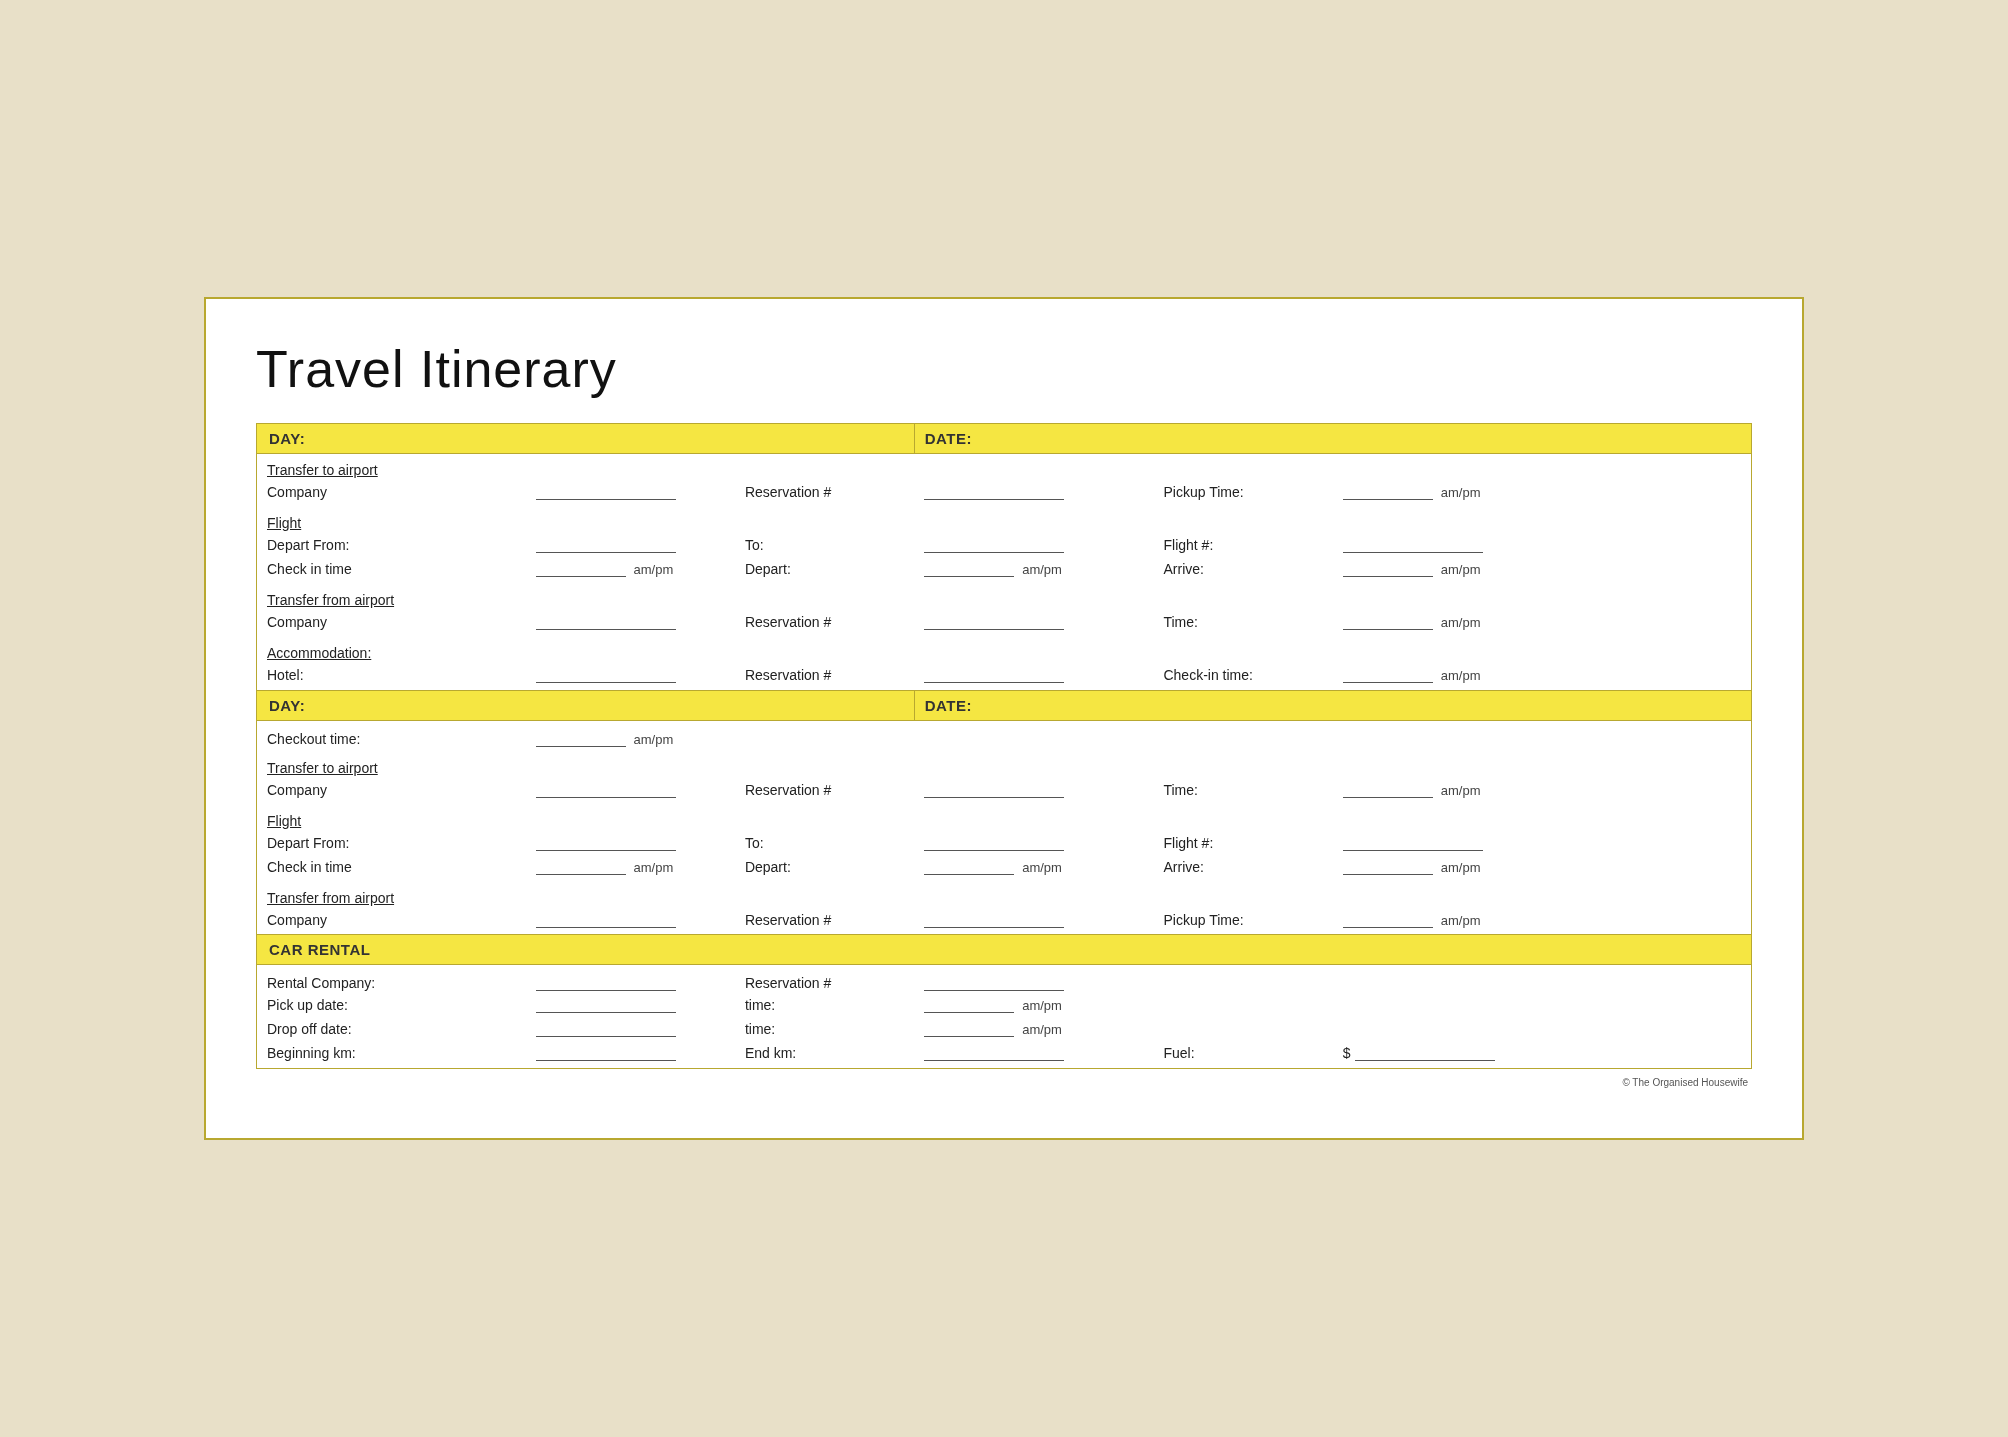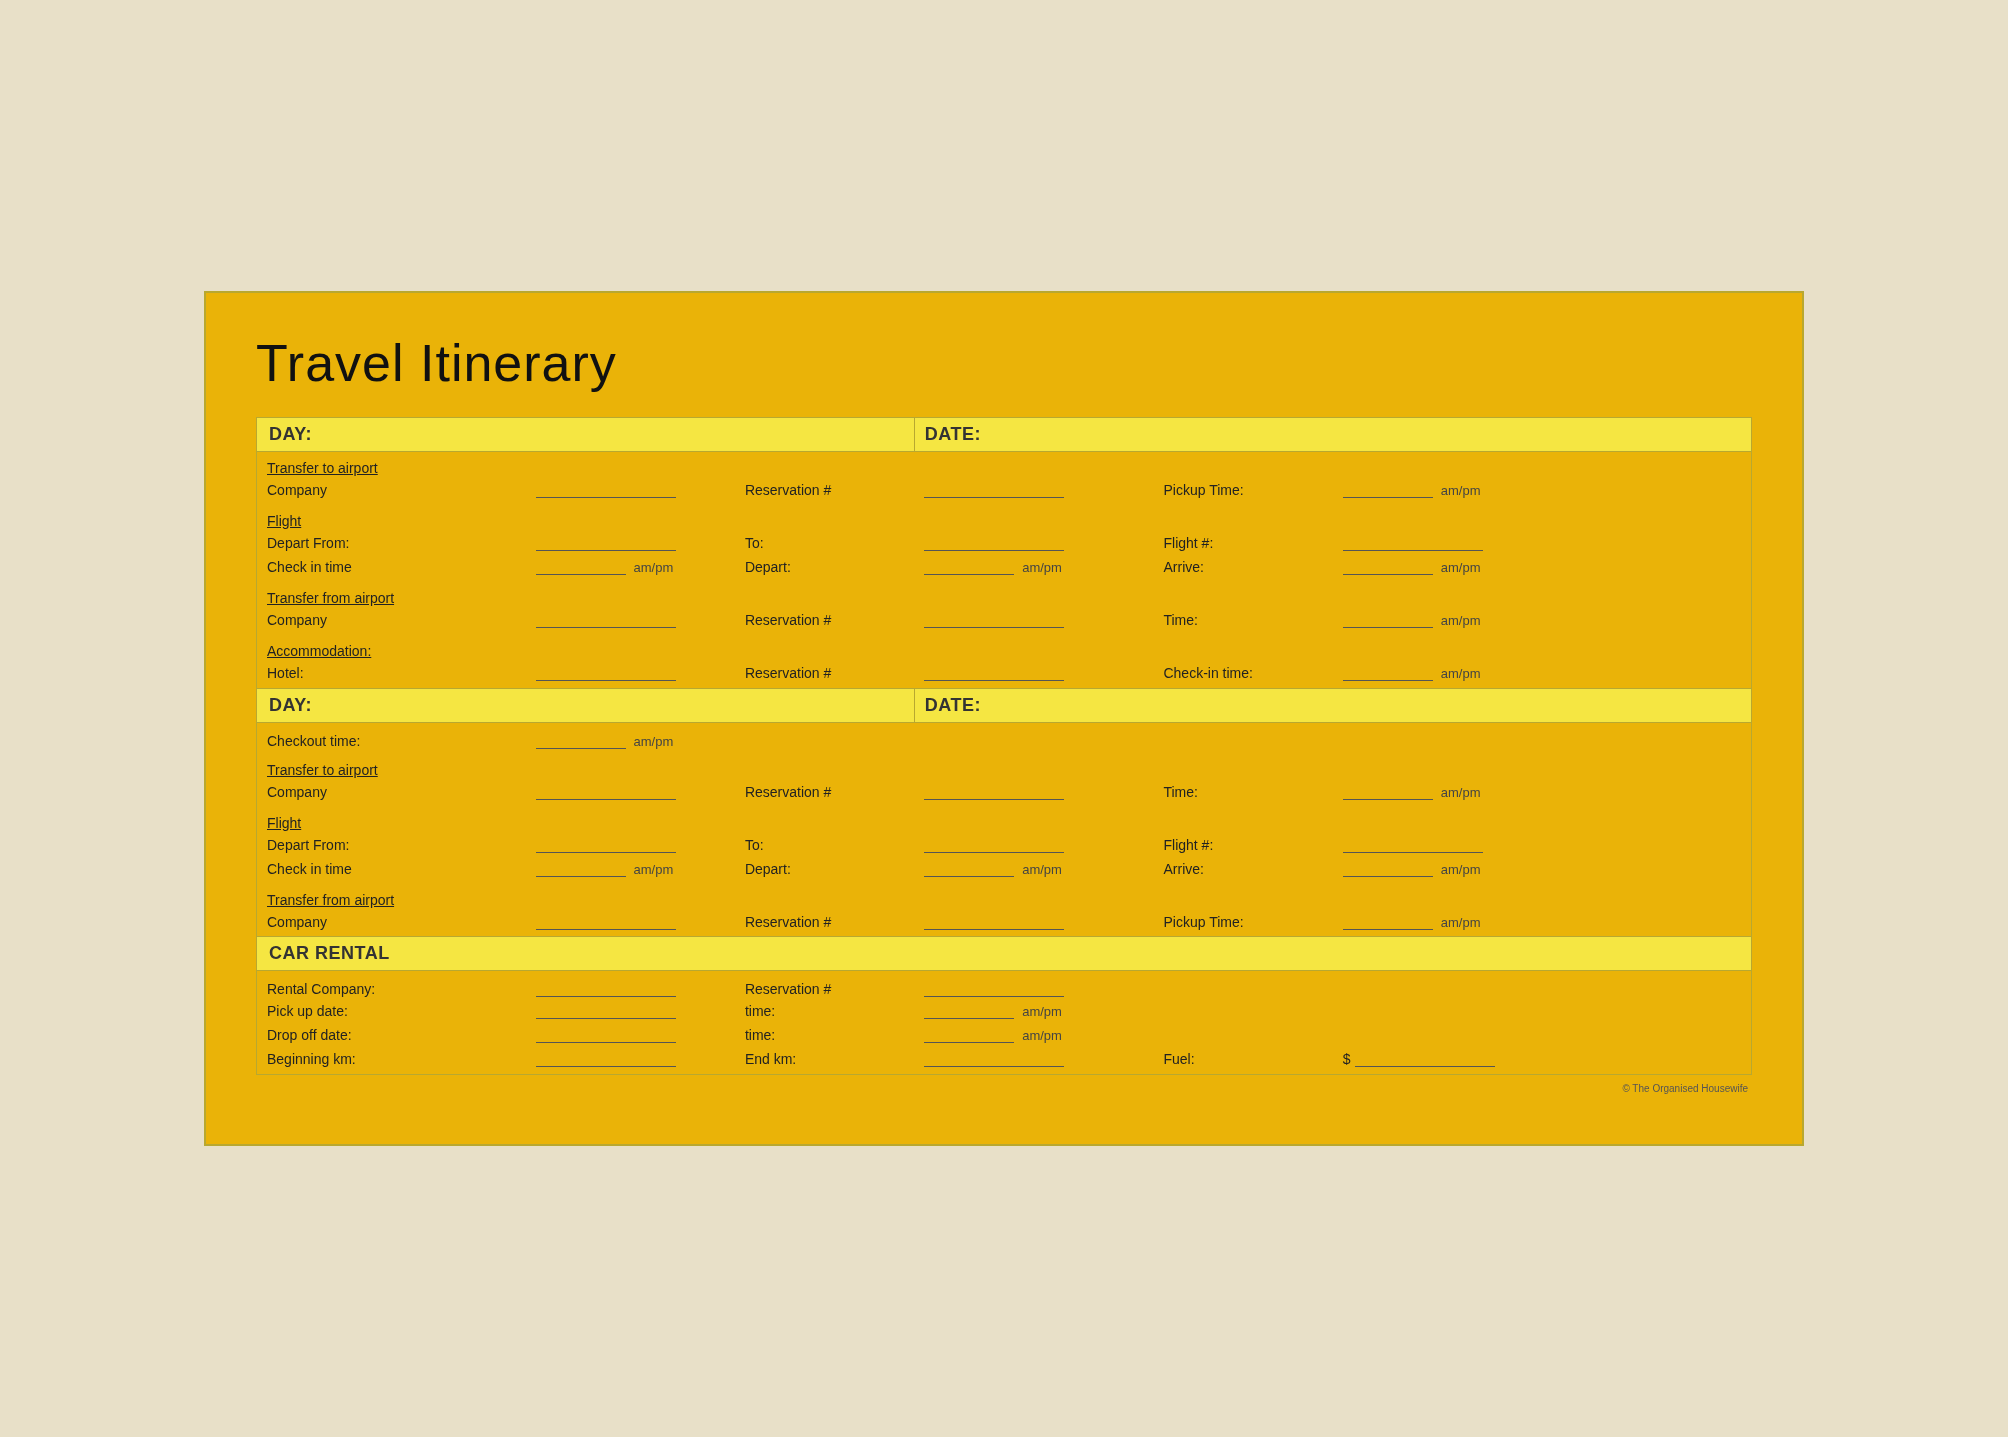--- a/index.html
+++ b/index.html
@@ -6,21 +6,21 @@
     body {
       background: #e8e0c8;
       font-family: 'Arial', sans-serif;
       display: flex;
       justify-content: center;
       align-items: center;
       min-height: 100vh;
       padding: 20px;
     }
     .page {
-      background: #eab308;
+      background: #ffffff;
       border: 2px solid #b8a830;
       width: 1600px;
       max-width: 100%;
       padding: 40px 50px 50px 50px;
     }
     .page-title {
       font-size: 52px;
       font-weight: 300;
       letter-spacing: 1px;
       margin-bottom: 24px;
@@ -37,21 +37,21 @@
       padding: 0;
     }
     
     .section-header {
       background: #f5e642;
       border-top: 1.5px solid #b8a830;
       border-bottom: 1.5px solid #b8a830;
     }
     .section-header td {
       padding: 6px 10px;
-      font-size: 18px;
+      font-size: 15px;
       font-weight: bold;
       color: #333;
       text-transform: uppercase;
       letter-spacing: 0.5px;
     }
     
     .content-row td {
       padding: 3px 10px;
       font-size: 14px;
       color: #222;

